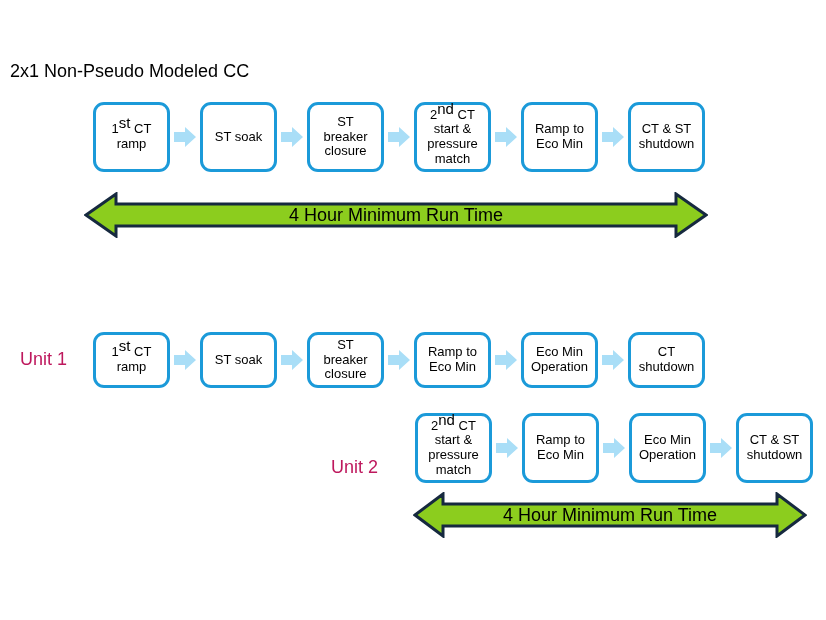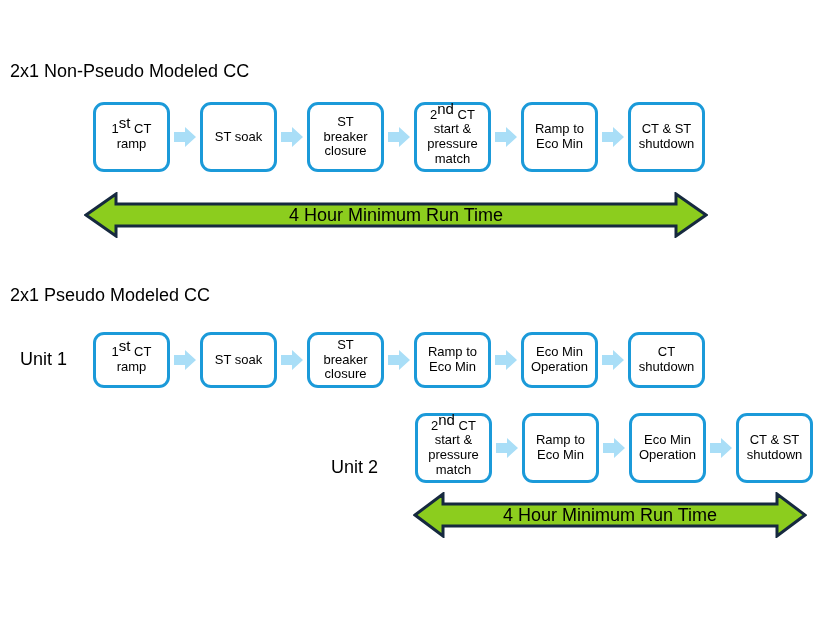--- a/index.html
+++ b/index.html
@@ -16,21 +16,21 @@
   .section-title {
     position: absolute;
     font-size: 18px;
     color: #000;
     white-space: nowrap;
   }
 
   .unit-label {
     position: absolute;
     font-size: 18px;
-    color: #000000;
+    color: #be185d;
     white-space: nowrap;
   }
 
   .flow-row { position: absolute; left: 0; top: 0; width: 100%; height: 100%; pointer-events: none; }
 
   .flow-box {
     position: absolute;
     box-sizing: border-box;
     background: #ffffff;
     border: 3px solid var(--box-border, #1b9ad9);
@@ -104,21 +104,20 @@
     </div>
 
   <div class="big-arrow-wrap" style="left:84px; top:192px; width:624px; height:46px;">
     <svg width="624" height="46" viewBox="0 0 624 46">
       <polygon points="2,23 32,2 32,12 592,12 592,2 622,23 592,44 592,34 32,34 32,44" style="fill:var(--green-fill); stroke:var(--arrow-outline); stroke-width:3; stroke-linejoin:miter;"></polygon>
     </svg>
     <div class="big-arrow-label">4 Hour Minimum Run Time</div>
   </div>
 
 
-  <div class="section-title" style="left:10px; top:285px;">2x1 Pseudo Modeled CC</div>
 
   <div class="unit-label" style="left:20px; top:349px;">Unit 1</div>
 
   <div class="flow-row">
       <div class="flow-box" style="left: 93px; top: 332px; width: 77px; height: 56px;">
         <span>1<sup>st</sup> CT<br>ramp</span>
       </div>
       <svg class="small-arrow" width="22" height="20" viewBox="0 0 22 20" style="left: 174px; top: 350px;">
         <polygon points="0,5 11,5 11,0 22,10 11,20 11,15 0,15" style="fill: var(--flow-arrow-fill);"></polygon>
       </svg>

